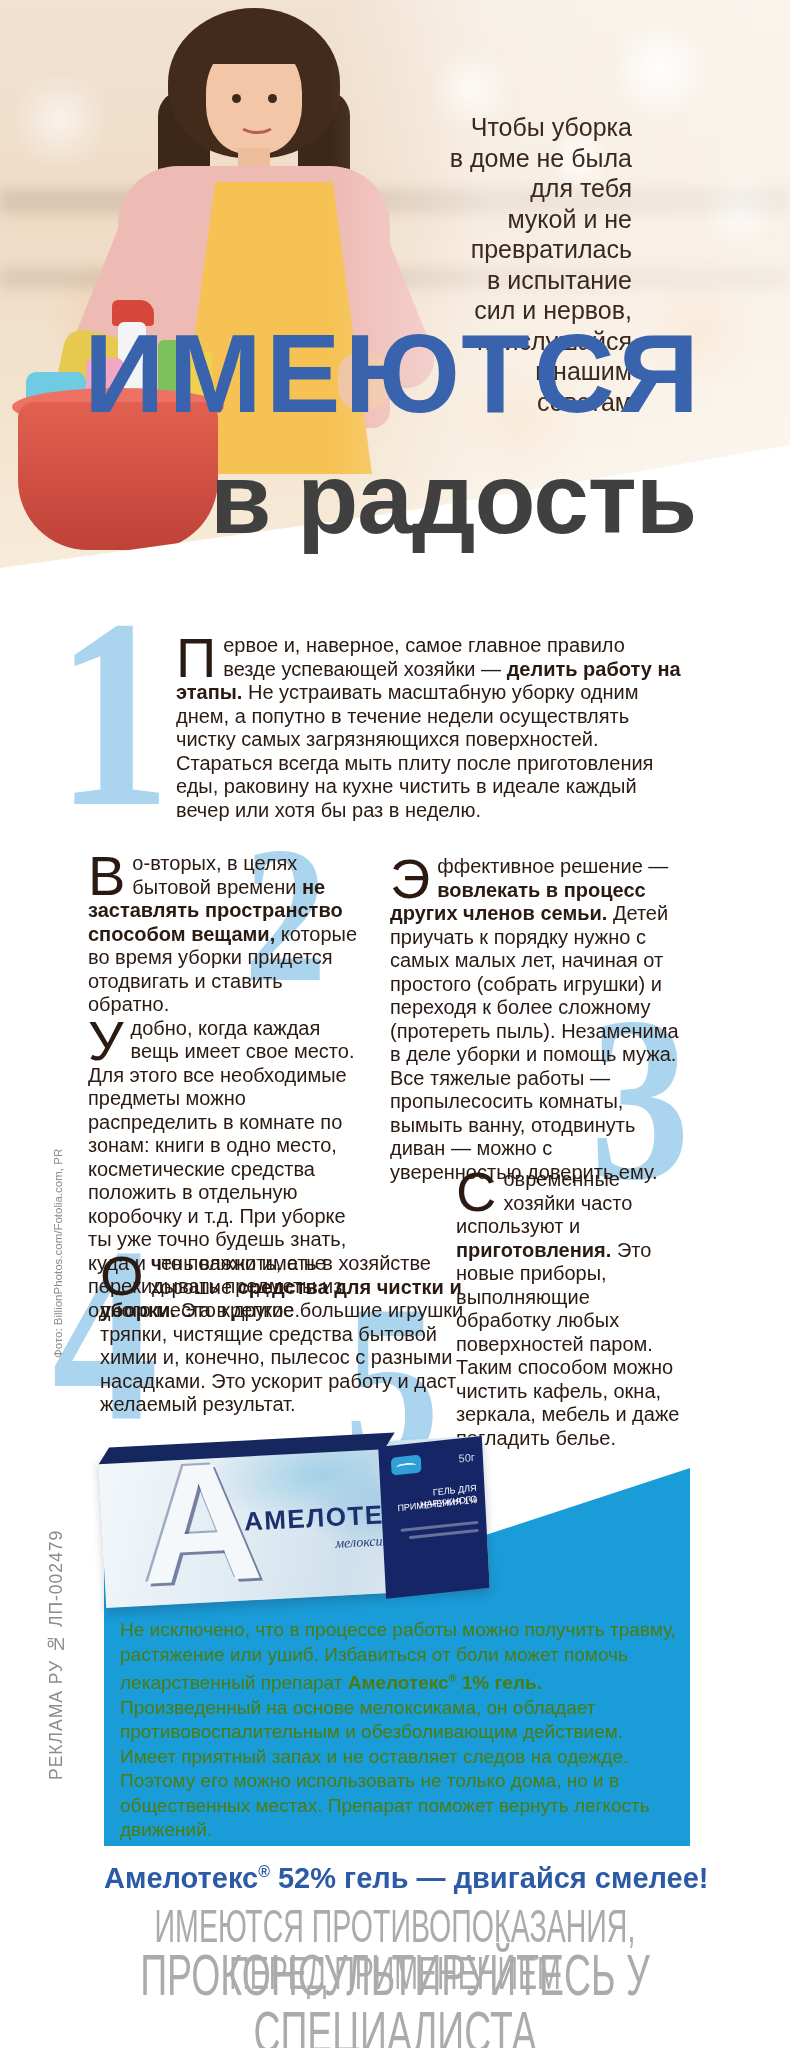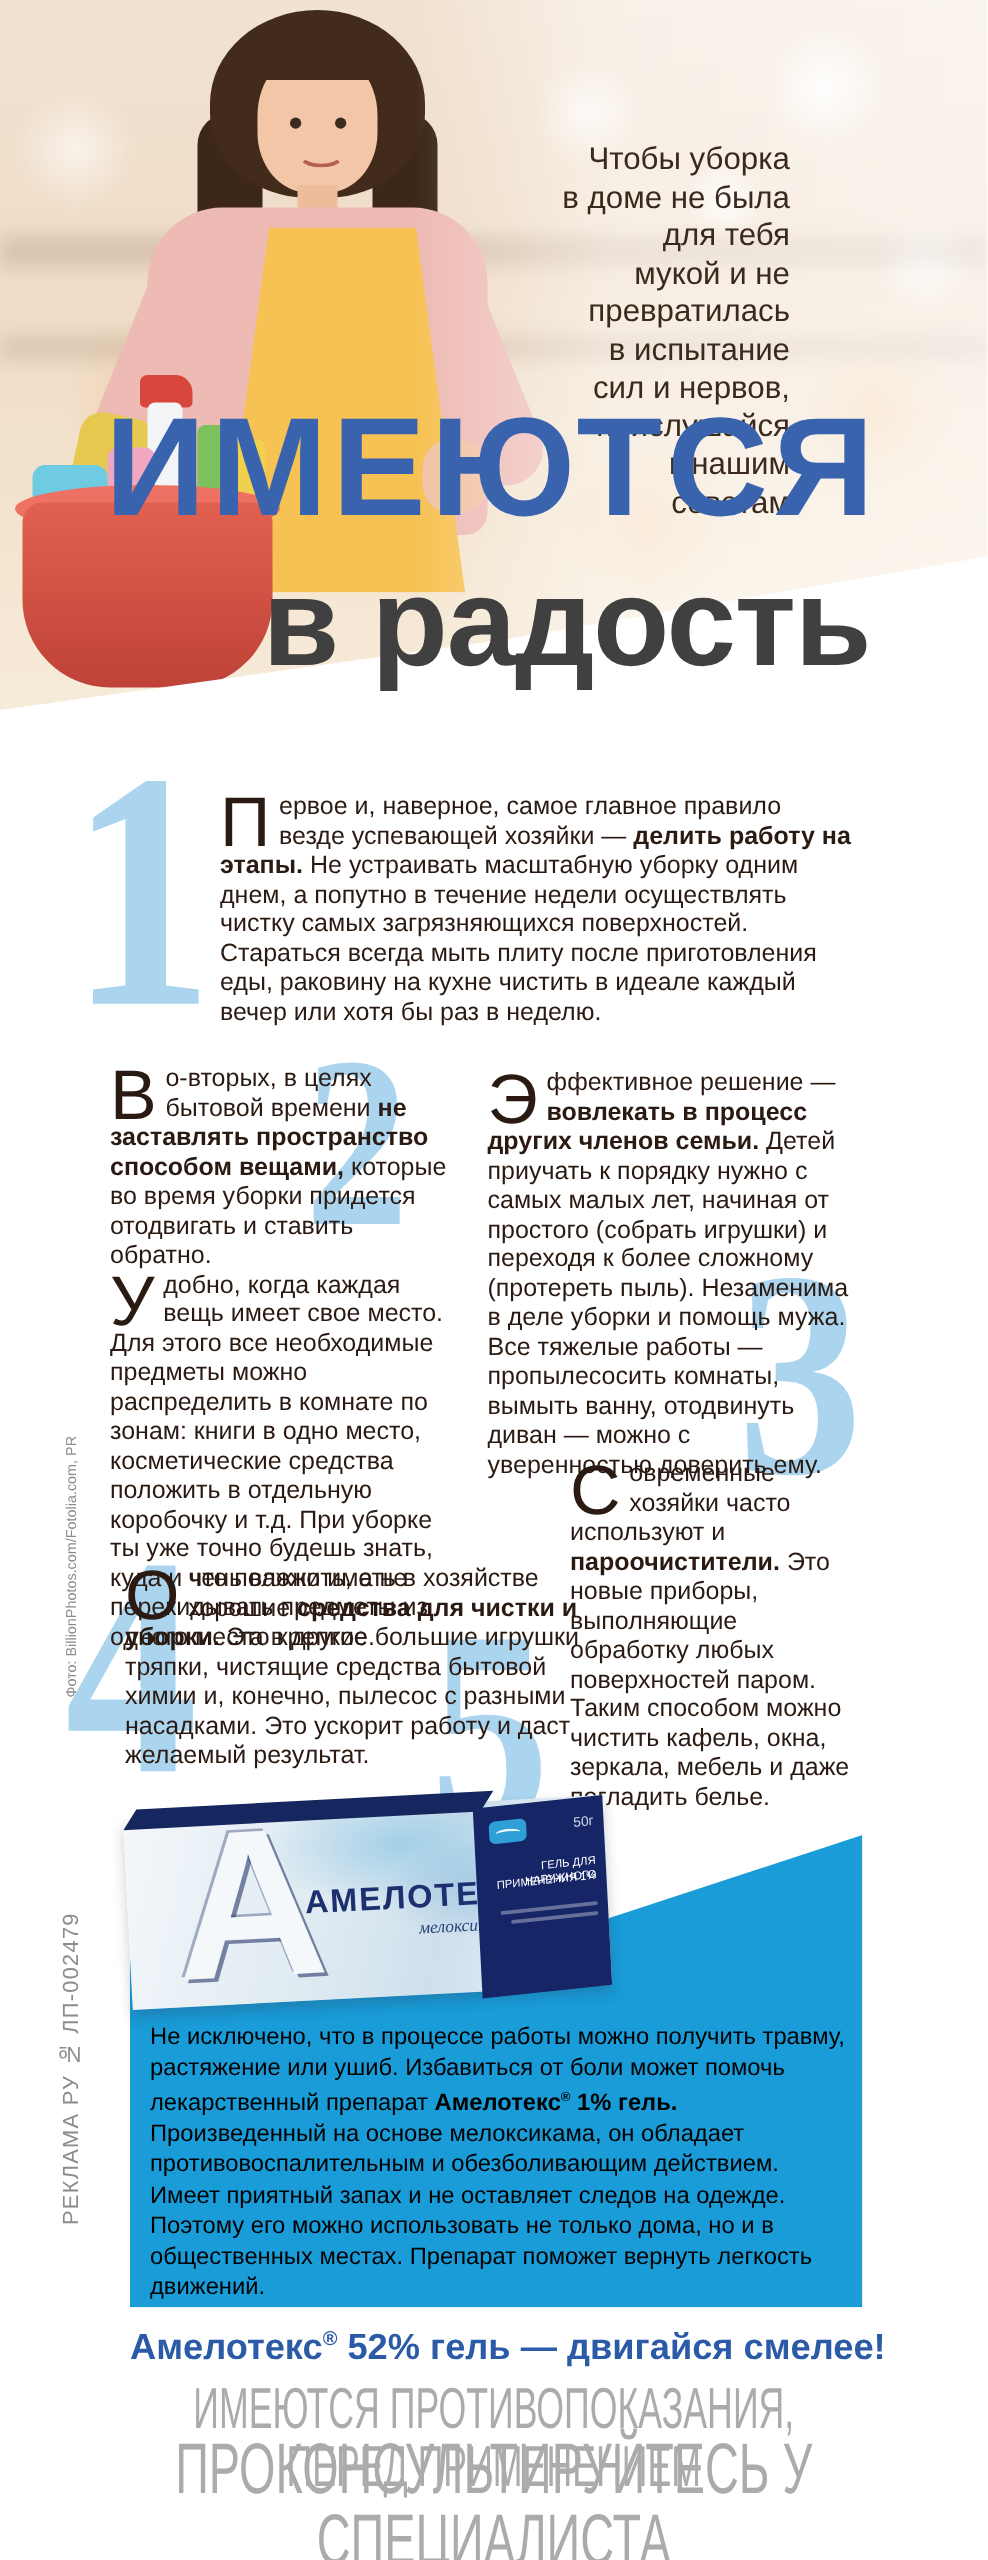--- a/index.html
+++ b/index.html
@@ -90,21 +90,21 @@
   .p-line{position:absolute;left:8px;color:#ffffff;font-size:9px;line-height:11px;text-align:right;width:88px;}
   .p-l1{top:46px;}
   .p-l2{top:58px;}
   .p-smallbar{position:absolute;left:18px;width:78px;height:3px;background:rgba(255,255,255,.35);border-radius:2px;}
   .p-sb1{top:84px;}
   .p-sb2{top:92px;width:70px;left:26px;}
 
   
   .adbox{position:absolute;left:104px;top:1468px;width:586px;height:378px;background:#199cd8;z-index:4;
     clip-path:polygon(0 100px,48% 100px,100% 0,100% 100%,0 100%,0 100px);}
-  .adtext{position:absolute;left:120px;top:1618px;width:556px;color:#000000;font-size:19px;line-height:24.5px;z-index:6;}
+  .adtext{position:absolute;left:120px;top:1618px;width:556px;color:#4d7c0f;font-size:19px;line-height:24.5px;z-index:6;}
   .slogan{position:absolute;left:104px;top:1862px;font-size:29px;font-weight:700;color:#2b5aa7;z-index:4;}
 
   
   .disc{position:absolute;left:0;width:790px;text-align:center;color:#ababab;line-height:1;z-index:2;}
   .disc1{top:1908px;font-size:42px;transform:scale(.68,1.1);}
   .disc2{top:1952px;font-size:52px;transform:scale(.72,1.1);}
 
   
   .vert{position:absolute;writing-mode:vertical-rl;transform:rotate(180deg);color:#8c8c8c;z-index:2;white-space:nowrap;}
   .vert-photo{left:52px;top:1118px;height:240px;font-size:11.5px;}
@@ -178,21 +178,21 @@
 
 <div class="tip-family txt">
   <span class="dc">Э</span><span>ффективное решение — </span><span class="b">вовлекать в процесс других членов семьи.</span><span> Детей приучать к порядку нужно с самых малых лет, начиная от простого (собрать игрушки) и переходя к более сложному (протереть пыль). Незаменима в деле уборки и помощь мужа. Все тяжелые работы — пропылесосить комнаты, вымыть ванну, отодвинуть диван — можно с уверенностью доверить ему.</span>
 </div>
 
 <div class="tip4 txt">
   <span class="dc">О</span><span>чень важно иметь в хозяйстве хорошие </span><span class="b">средства для чистки и уборки.</span><span> Это крепкие большие игрушки тряпки, чистящие средства бытовой химии и, конечно, пылесос с разными насадками. Это ускорит работу и даст желаемый результат.</span>
 </div>
 
 <div class="tip5 txt">
-  <span class="dc">С</span><span>овременные хозяйки часто используют и </span><span class="b">пароочистители.</span><span> Это новые приборы, выполняющие обработку любых поверхностей паром. Таким способом можно чистить кафель, окна, зеркала, мебель и даже погладить белье.</span>
+  <span class="dc">С</span><span>овременные хозяйки часто используют и </span><span class="b">приготовления.</span><span> Это новые приборы, выполняющие обработку любых поверхностей паром. Таким способом можно чистить кафель, окна, зеркала, мебель и даже погладить белье.</span>
 </div>
 
 <div class="adbox"></div>
 
 <div class="product">
   <div class="p-topface"></div>
   <div class="p-letter">А</div>
   <div class="p-name"><span>АМЕЛОТЕКС</span><span class="sup">®</span></div>
   <div class="p-inn">мелоксикам</div>
   <div class="p-panel">

